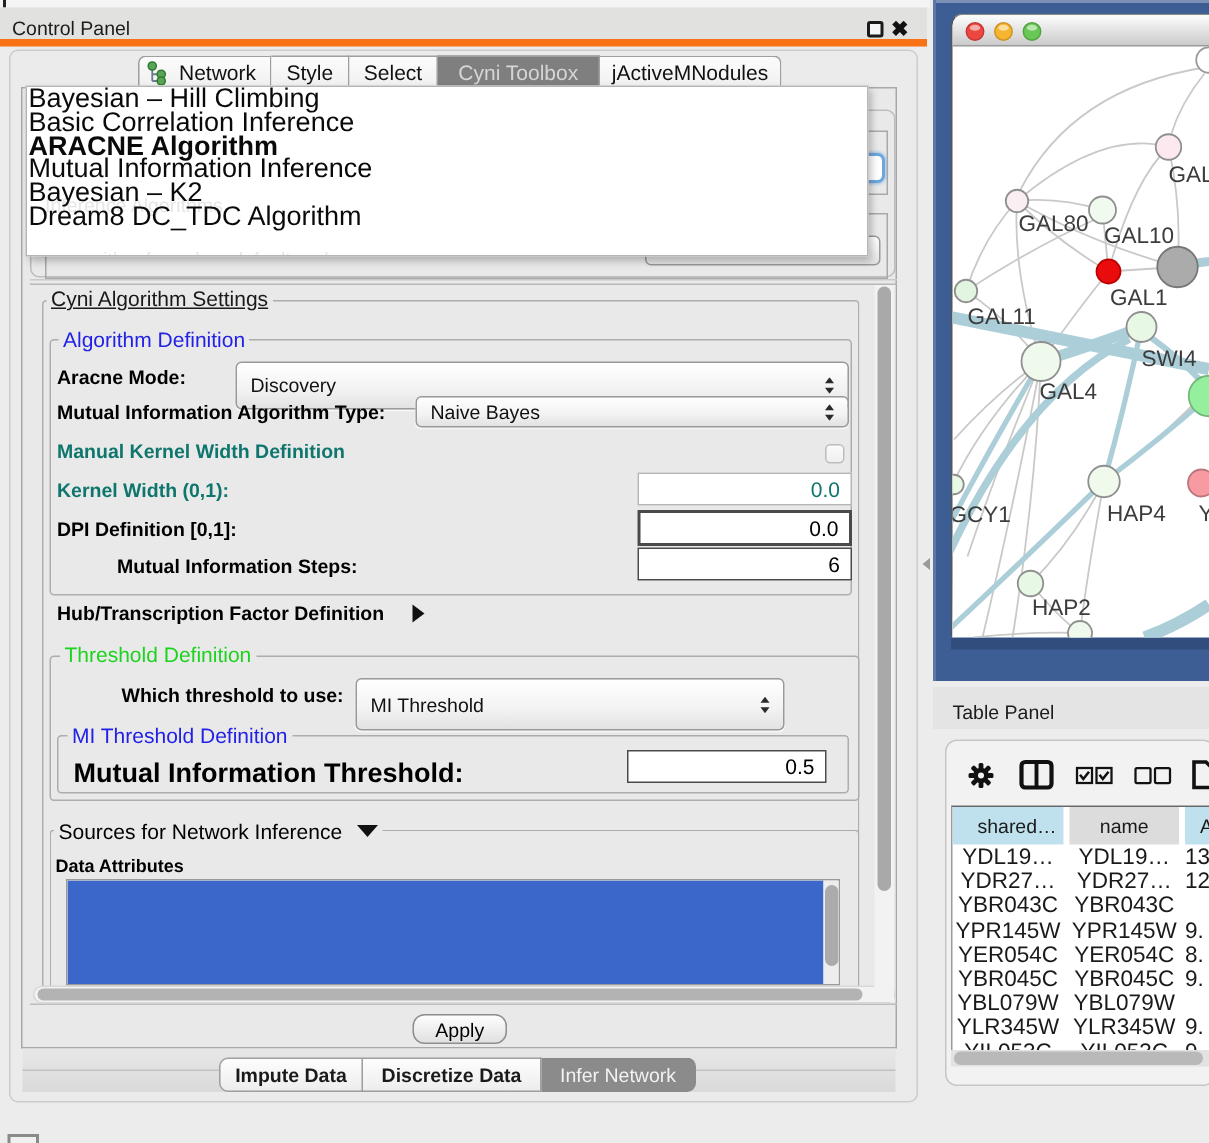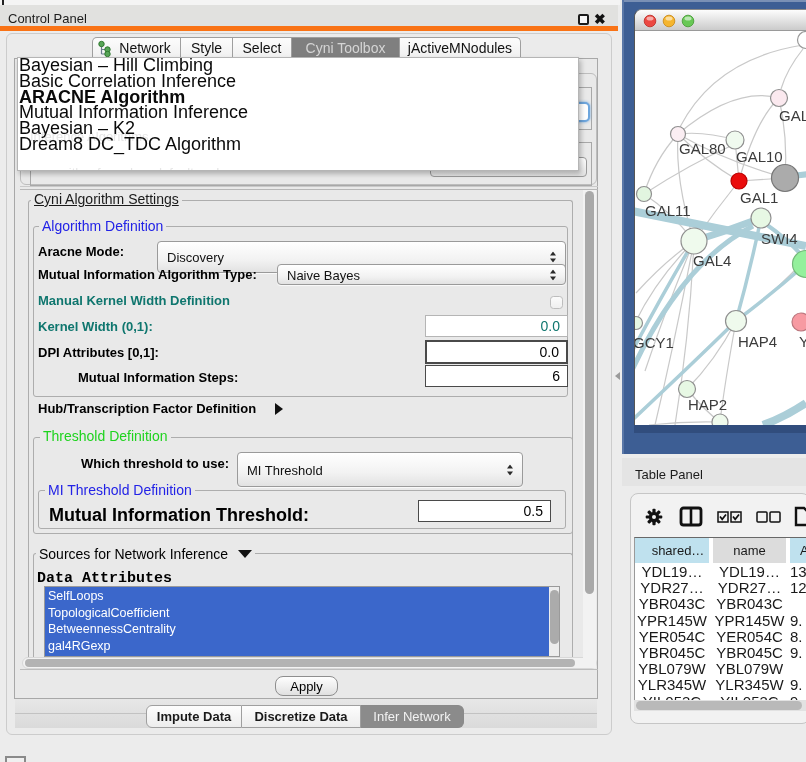--- a/index.html
+++ b/index.html
@@ -95,21 +95,21 @@
 </div>
 
 <div class="abs b gray" style="left:38px;top:293px;font-size:13px;">Manual Kernel Width Definition</div>
 <div class="abs" style="left:550px;top:296px;width:13px;height:13px;border:1.5px solid #bdbdbd;border-radius:3.5px;background:linear-gradient(#fbfbfb,#efefef);"></div>
 
 <div class="abs b gray" style="left:38px;top:319px;font-size:13px;">Kernel Width (0,1):</div>
 <div class="field" style="left:425px;top:315px;width:143px;height:22px;border:1px solid #b5b5b5;">
     <span class="gray">0.0</span>
   </div>
 
-<div class="abs b" style="left:38px;top:345px;font-size:13px;">DPI Attributes [0,1]:</div>
+<div class="abs b" style="left:38px;top:345px;font-size:13px;">DPI Definition [0,1]:</div>
 <div class="field" style="left:425px;top:340px;width:143px;height:24px;border:2px solid #4a4a4a;">
     <span>0.0</span>
   </div>
 
 <div class="abs b" style="left:38px;top:370px;font-size:13px;padding-left:40px;">Mutual Information Steps:</div>
 <div class="field" style="left:425px;top:365px;width:143px;height:22px;border:1px solid #4a4a4a;">
     <span>6</span>
   </div>
 
 <div class="abs b" style="left:38px;top:401px;font-size:13px;">Hub/Transcription Factor Definition
@@ -135,25 +135,24 @@
 
 <div class="abs b" style="left:49px;top:505px;font-size:18px;">Mutual Information Threshold:</div>
 <div class="field" style="left:418px;top:500px;width:133px;height:22px;border:1px solid #4a4a4a;">
     <span>0.5</span>
   </div>
 
 <div class="groupbox" style="left:33px;top:553px;width:540px;height:115px;border-bottom:none;"></div>
 <div class="abs" style="left:36px;top:546px;font-size:14px;background:#e9e9e9;padding:0 3px;">Sources for Network Inference
   <span style="display:inline-block;margin-left:6px;width:0;height:0;border-top:8px solid #111;border-left:7px solid transparent;border-right:7px solid transparent;vertical-align:1px;"></span>
 </div>
-<div class="abs b" style="left:37px;top:570px;font-size:15px;font-family:Liberation Mono, monospace;">Data Attributes</div>
+<div class="abs b" style="left:37px;top:570px;font-size:12px;">Data Attributes</div>
 
 <div class="abs" style="left:44px;top:586px;width:516px;height:71px;border:1px solid #9a9a9a;background:#fff;overflow:hidden;">
   <div class="abs" style="left:0;top:0;width:504px;height:69px;background:#3b67cb;"></div>
-  <div class="abs" style="left:3px;top:1px;font-size:12.5px;line-height:16.6px;color:#fff;">SelfLoops<br>TopologicalCoefficient<br>BetweennessCentrality<br>gal4RGexp</div>
   <div class="abs" style="left:504px;top:0;width:11px;height:69px;background:#ededed;"></div>
   <div class="abs" style="left:505px;top:3px;width:9px;height:54px;background:#ababab;border-radius:5px;"></div>
 </div>
 
 <div class="abs" style="left:22px;top:657px;width:575px;height:12px;background:#f2f2f2;border:1px solid #d8d8d8;border-radius:6px;"></div>
 <div class="abs" style="left:25px;top:659px;width:550px;height:8px;background:#b3b3b3;border-radius:4px;"></div>
 
 <div class="abs" style="left:583px;top:190px;width:13px;height:478px;background:#f2f2f2;"></div>
 <div class="abs" style="left:585px;top:191px;width:9px;height:403px;background:#a9a9a9;border-radius:5px;"></div>
 

